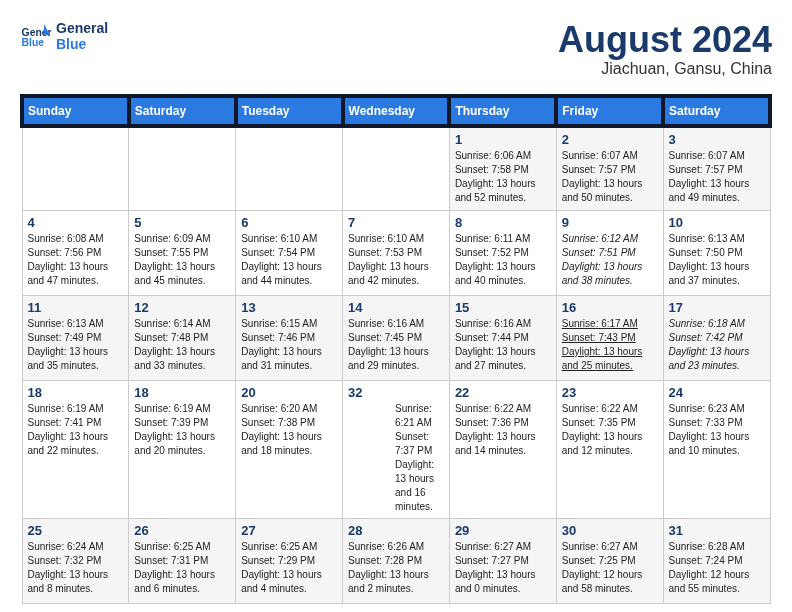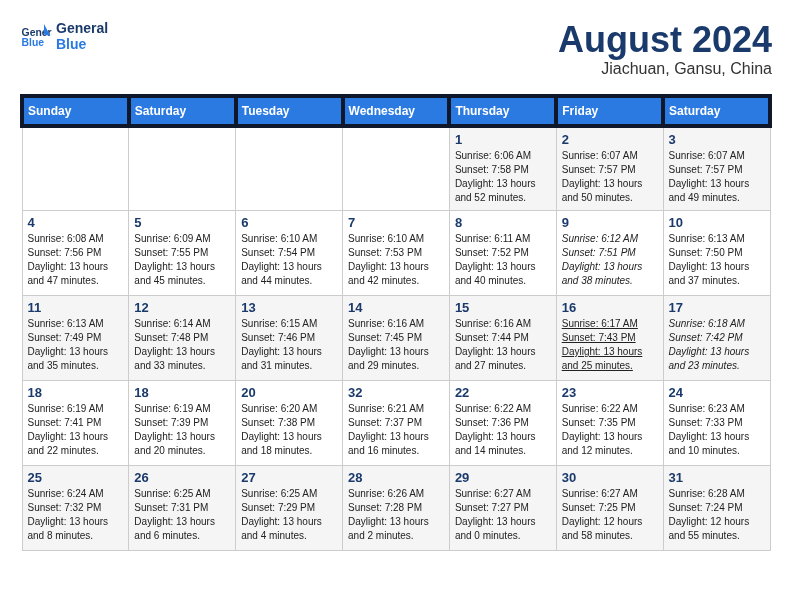--- a/index.html
+++ b/index.html
@@ -260,21 +260,21 @@
         </td>
         <td>
           <span class="day-num">20</span>
           <div class="cell-info" style="white-space: pre-line;">Sunrise: 6:20 AM
 Sunset: 7:38 PM
 Daylight: 13 hours
 and 18 minutes.</div>
         </td>
         <td>
           <span class="day-num">32</span>
-          <div class="cell-info" style="white-space: pre-line;">Sunrise: 6:21 AM
+          <div class="cell-info" style="white-space: pre-line; margin-left: 47px;">Sunrise: 6:21 AM
 Sunset: 7:37 PM
 Daylight: 13 hours
 and 16 minutes.</div>
         </td>
         <td>
           <span class="day-num">22</span>
           <div class="cell-info" style="white-space: pre-line;">Sunrise: 6:22 AM
 Sunset: 7:36 PM
 Daylight: 13 hours
 and 14 minutes.</div>

